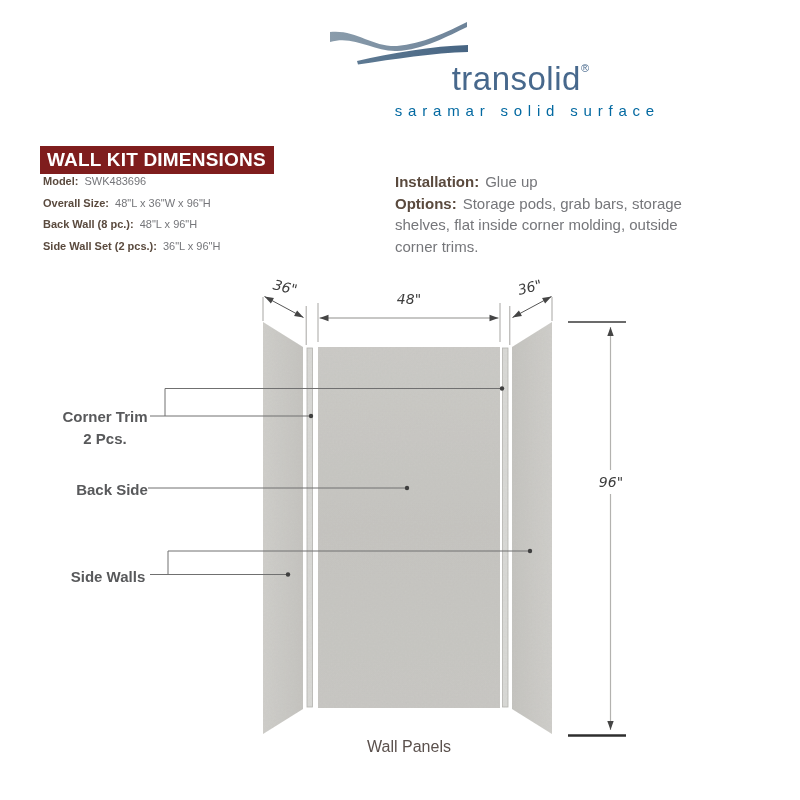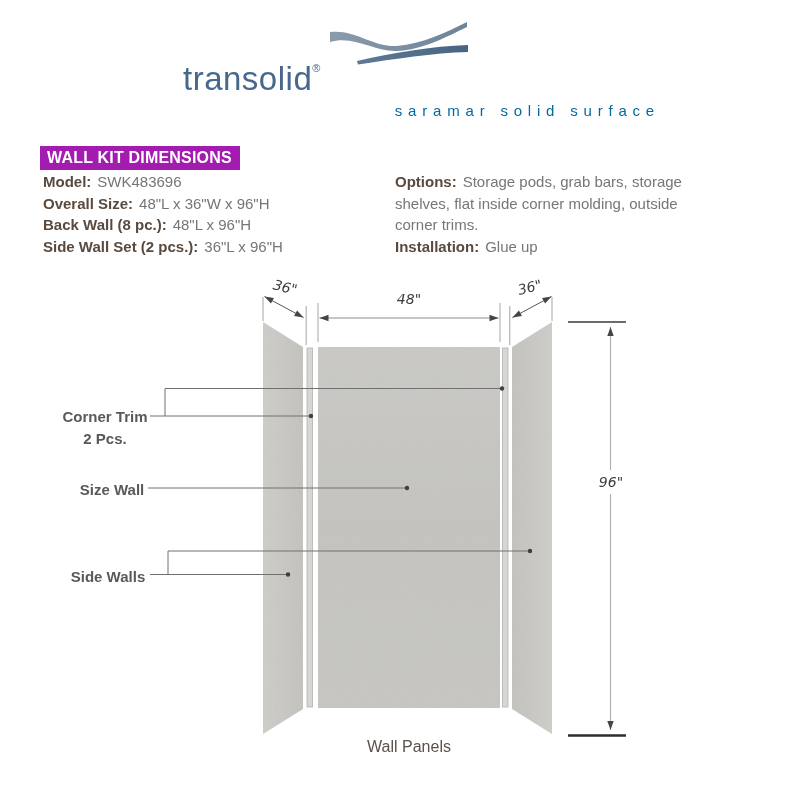--- a/index.html
+++ b/index.html
@@ -1,30 +1,30 @@
 <!DOCTYPE html>
 <html><head>
 <meta charset="utf-8">
 <style>
   html,body{margin:0;padding:0;background:#ffffff;}
   body{width:800px;height:800px;overflow:hidden;font-family:"Liberation Sans",sans-serif;}
   .page{position:relative;width:800px;height:800px;background:#fff;}
   .abs{position:absolute;}
 
   
-  .brand{left:183px;top:60px;width:400px;text-align:left;font-size:33px;letter-spacing:.5px;
+  .brand{left:189px;top:60px;width:400px;text-align:right;font-size:33px;letter-spacing:.5px;
          color:#47688c;font-weight:400;}
   .brand sup{font-size:11px;vertical-align:18px;letter-spacing:0;}
   .tagline{left:140px;top:102px;width:520px;text-align:right;font-size:15px;color:#0369a1;
            letter-spacing:5.8px;}
 
   
-  .spec-header{left:40px;top:146px;background:#a21caf;color:#ffffff;font-weight:bold;
-               font-size:16px;padding:3px 8px 3px 7px;letter-spacing:.2px;}
-  .spec-left{left:43px;top:171px;width:340px;font-size:15px;line-height:21.5px;}
+  .spec-header{left:40px;top:146px;background:#7f1d1d;color:#ffffff;font-weight:bold;
+               font-size:19px;padding:3px 8px 3px 7px;letter-spacing:.2px;}
+  .spec-left{left:43px;top:171px;width:340px;font-size:11px;line-height:21.5px;}
   .spec-right{left:395px;top:171px;width:302px;font-size:15px;line-height:21.5px;}
   .lbl{font-weight:bold;color:#5a4a3e;}
   .val{color:#75767a;margin-left:6px;}
 
   
   .dlabel{font-size:15px;color:#58595b;text-align:center;line-height:22px;font-weight:bold;}
   .caption{left:329px;top:738px;width:160px;text-align:center;font-weight:normal;
            font-size:16px;color:#5b514d;}
 
   svg text.dim{font-family:"DejaVu Sans",sans-serif;font-style:italic;font-size:14px;
@@ -60,22 +60,22 @@
   <div class="abs spec-header">WALL KIT DIMENSIONS</div>
 
   <div class="abs spec-left">
     <div><span class="lbl">Model:</span><span class="val">SWK483696</span></div>
     <div><span class="lbl">Overall Size:</span><span class="val">48"L x 36"W x 96"H</span></div>
     <div><span class="lbl">Back Wall (8 pc.):</span><span class="val">48"L x 96"H</span></div>
     <div><span class="lbl">Side Wall Set (2 pcs.):</span><span class="val">36"L x 96"H</span></div>
   </div>
 
   <div class="abs spec-right">
+    <div><span class="lbl">Installation:</span><span class="val">Glue up</span></div>
     <div><span class="lbl">Options:</span><span class="val">Storage pods, grab bars, storage shelves, flat inside corner molding, outside corner trims.</span></div>
-    <div><span class="lbl">Installation:</span><span class="val">Glue up</span></div>
   </div>
 
   <svg class="abs diagram-svg" width="800" height="800" viewBox="0 0 800 800">
     <defs>
       <marker id="ah" viewBox="0 0 10 8" refX="9.5" refY="4" markerWidth="10" markerHeight="8" orient="auto-start-reverse" markerUnits="userSpaceOnUse">
         <path d="M0.5,0.8 L9.5,4 L0.5,7.2 Z" fill="#454545"></path>
       </marker>
       <linearGradient id="gBack" x1="0" y1="0" x2="0" y2="1">
         <stop offset="0" stop-color="#cccbc7"></stop>
           <stop offset="0.5" stop-color="#c6c5c1"></stop>
@@ -145,17 +145,17 @@
       <circle cx="407" cy="488" r="2.2"></circle>
       <circle cx="288" cy="574.5" r="2.2"></circle>
       <circle cx="530" cy="551" r="2.2"></circle>
     </g>
   </svg>
 
   <div class="abs dlabel" style="left:55px;top:406px;width:100px;">
     <div>Corner Trim</div>
     <div>2 Pcs.</div>
   </div>
-  <div class="abs dlabel" style="left:62px;top:479px;width:100px;">Size Wall</div>
+  <div class="abs dlabel" style="left:62px;top:479px;width:100px;">Back Side</div>
   <div class="abs dlabel" style="left:58px;top:566px;width:100px;">Side Walls</div>
   <div class="abs caption">Wall Panels</div>
 
 </div>
 
 </body></html>

